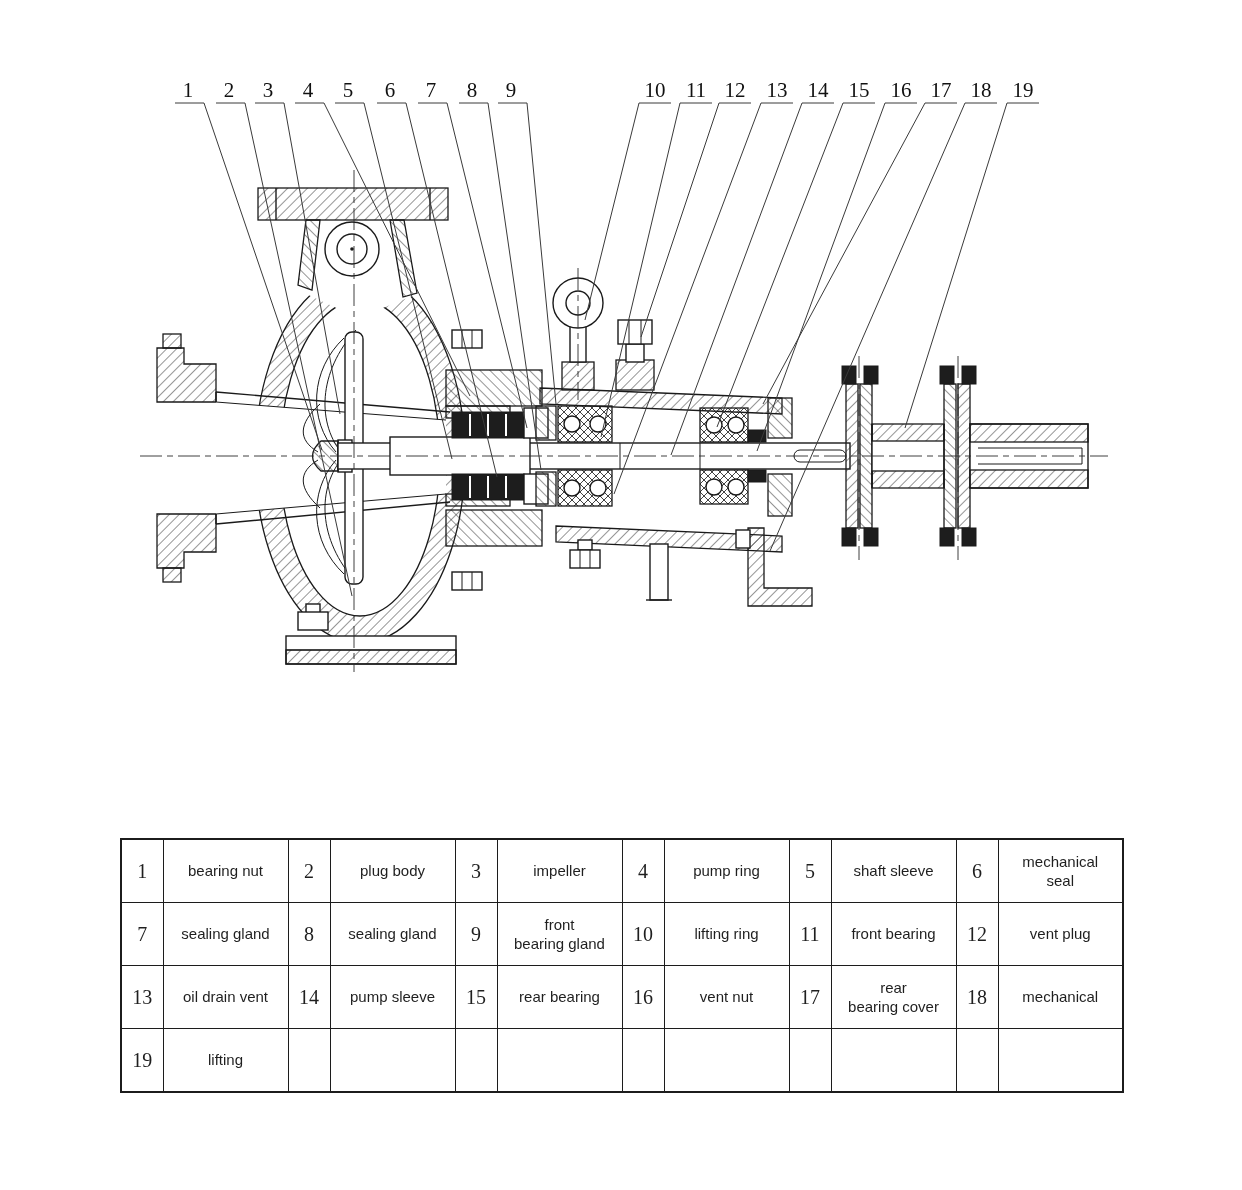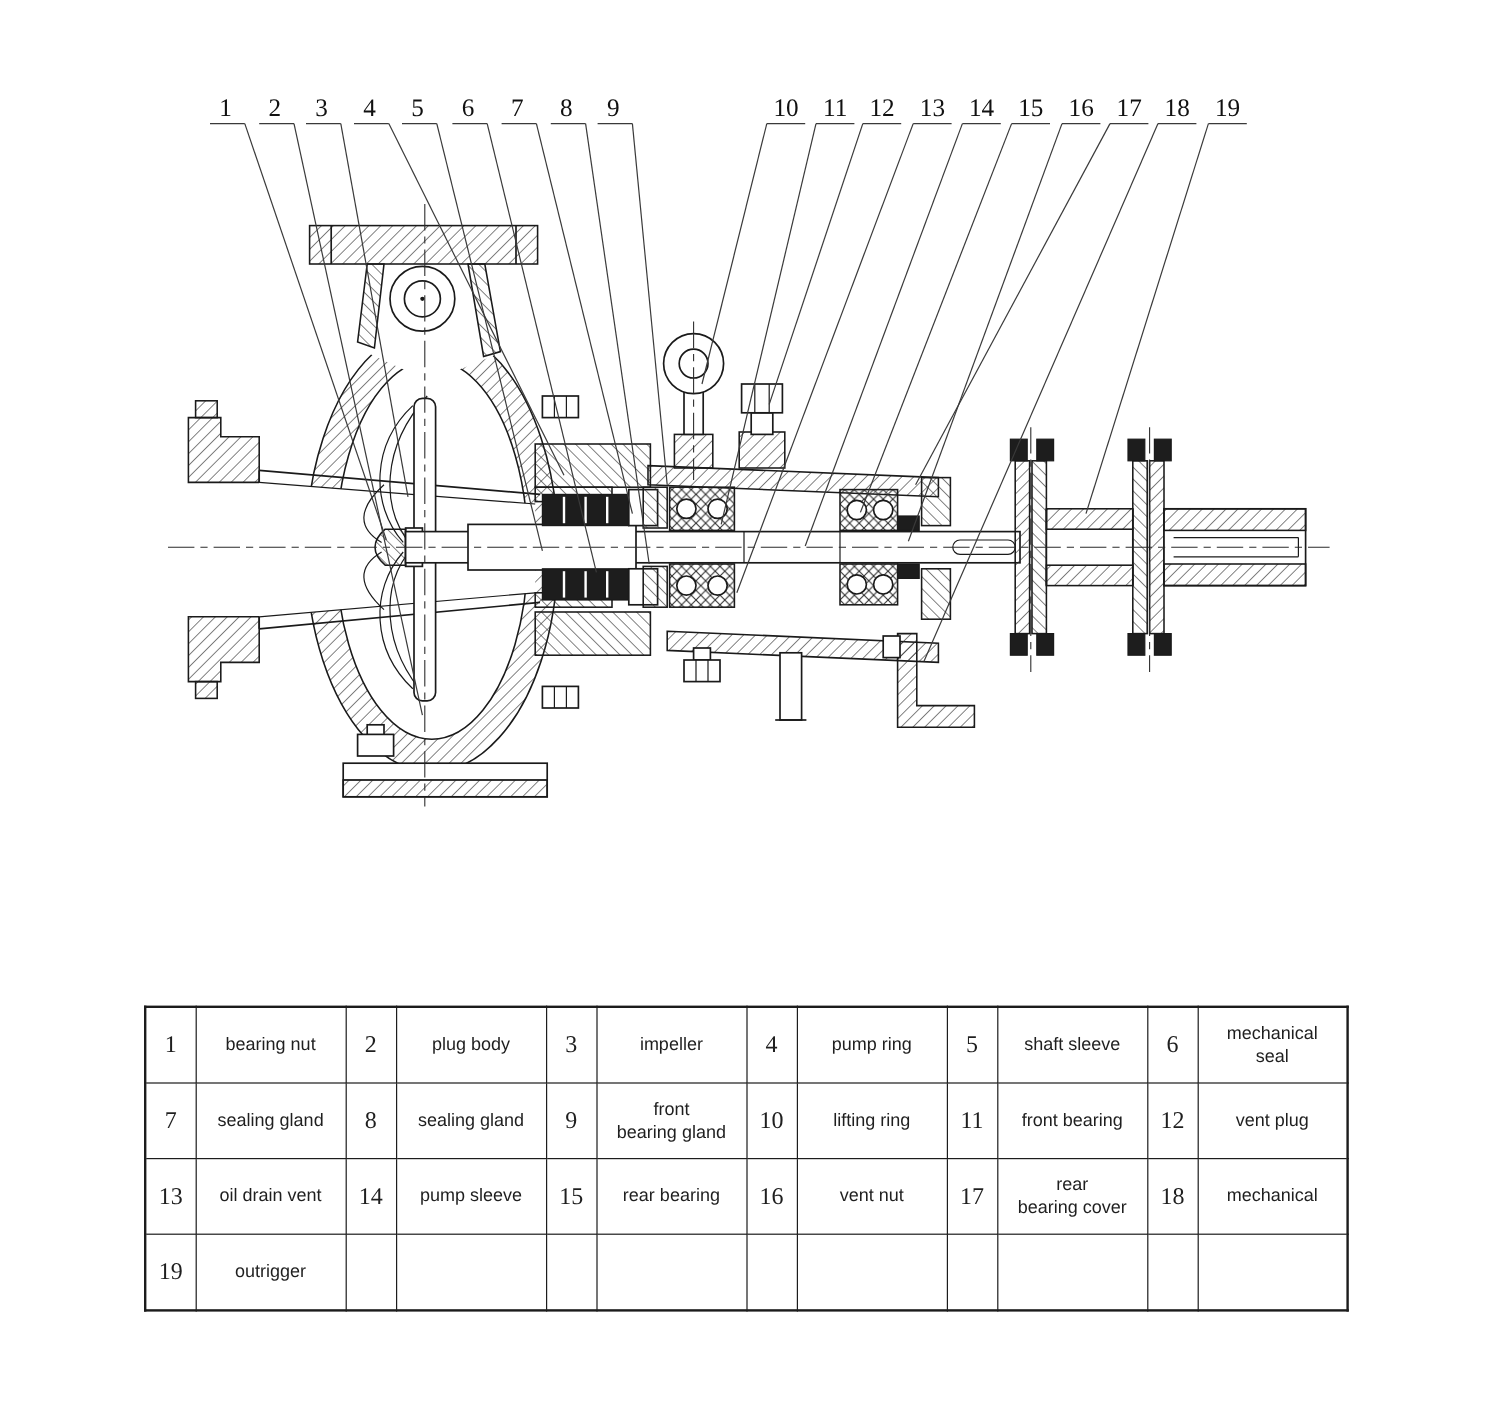--- a/index.html
+++ b/index.html
@@ -374,21 +374,21 @@
       <td class="num">16</td>
       <td class="label">vent nut</td>
       <td class="num">17</td>
       <td class="label">rear
 bearing cover</td>
       <td class="num">18</td>
       <td class="label">mechanical</td>
     </tr>
     <tr>
       <td class="num">19</td>
-      <td class="label">outrigger</td>
+      <td class="label">lifting</td>
       <td class="num"></td>
       <td class="label"></td>
       <td class="num"></td>
       <td class="label"></td>
       <td class="num"></td>
       <td class="label"></td>
       <td class="num"></td>
       <td class="label"></td>
       <td class="num"></td>
       <td class="label"></td>

